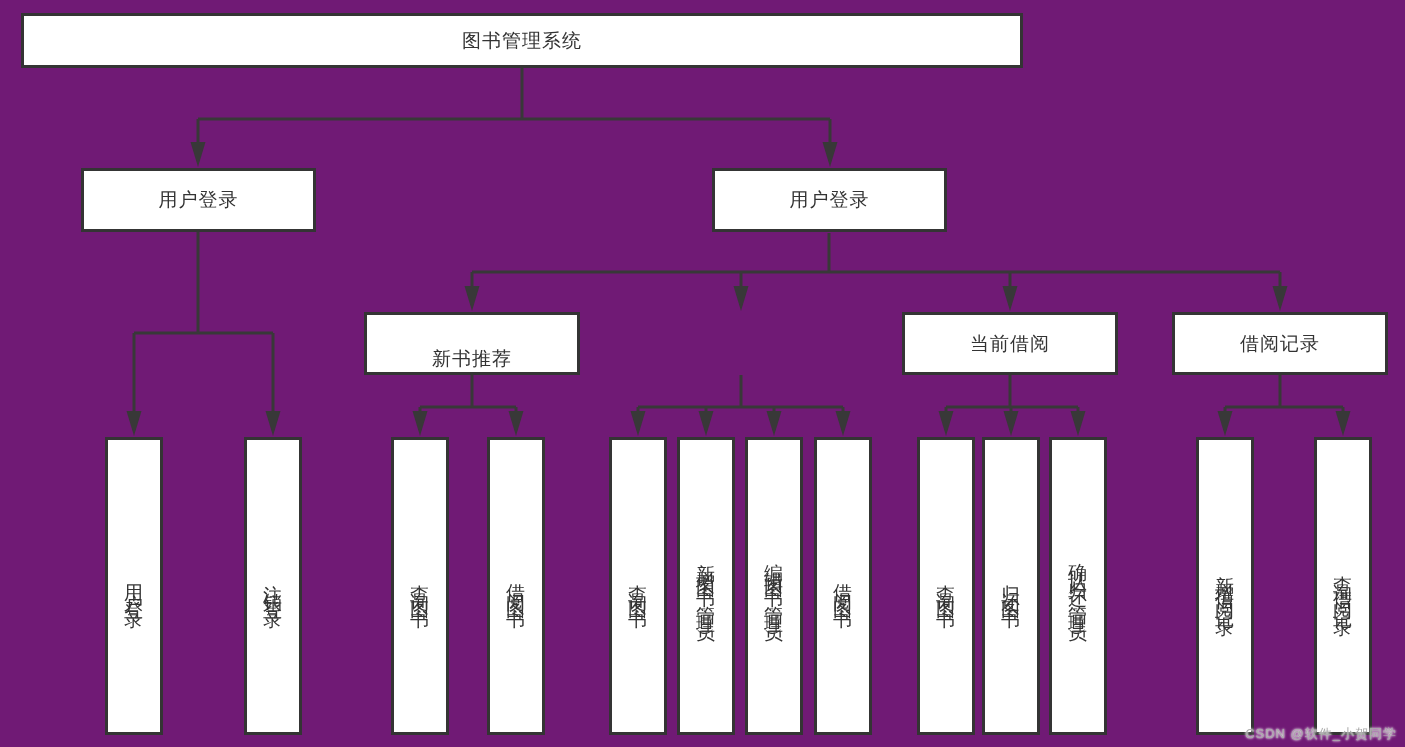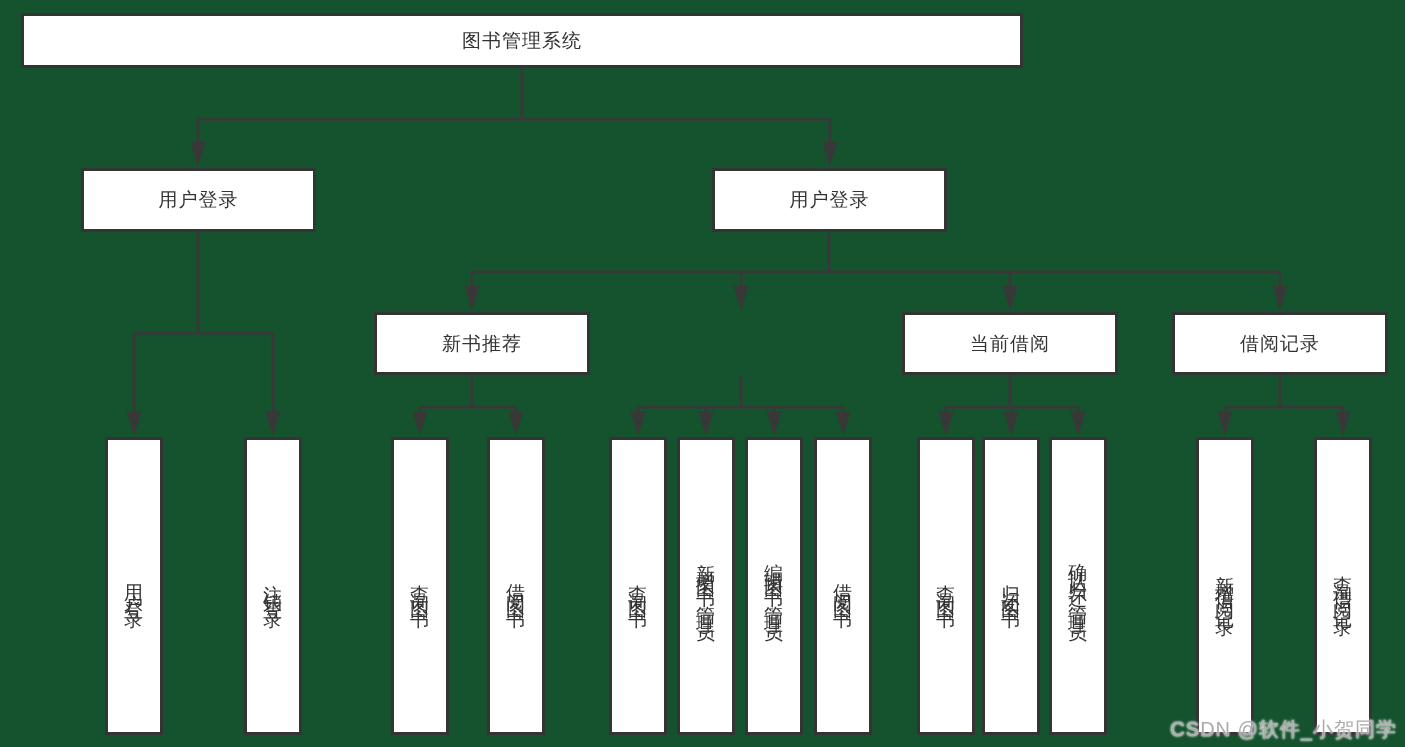--- a/index.html
+++ b/index.html
@@ -1,19 +1,19 @@
 <!DOCTYPE html>
 <html><head>
 <meta charset="utf-8">
 <style>
   html, body { margin: 0; padding: 0; background: #ffffff; }
   #stage {
     position: relative;
     width: 1405px; height: 747px;
-    background: #14532d;
+    background: #701a75;
     font-family: "Liberation Sans", "DejaVu Sans", sans-serif;
     color: #333333;
     overflow: hidden;
   }
   #connectors {
     position: absolute; left: 0; top: 0;
     width: 1405px; height: 747px;
     pointer-events: none;
   }
   .node {
@@ -26,21 +26,21 @@
     justify-content: center;
     font-size: 19px;
     color: #333333;
     letter-spacing: 1px;
   }
   .node .lbl { white-space: nowrap; }
   .root  { left: 21px;  top: 13px;  width: 1002px; height: 55px; }
   .l2a   { left: 81px;  top: 168px; width: 235px;  height: 64px; }
   .l2b   { left: 712px; top: 168px; width: 235px;  height: 64px; }
   .l3    { top: 312px; width: 216px; height: 63px; }
-  .l3a   { left: 374px; }
+  .l3a   { left: 364px; align-items: flex-end; }
   .l3b   { left: 633px; }
   .l3c   { left: 902px; }
   .l3d   { left: 1172px; font-family: Liberation Serif, serif; }
   .leaf {
     top: 437px; width: 58px; height: 298px;
   }
   .leaf .lbl {
     writing-mode: vertical-rl;
     text-orientation: mixed;
     letter-spacing: 0.45em;
@@ -56,21 +56,21 @@
   .lf7  { left: 745px; }
   .lf8  { left: 814px; }
   .lf9  { left: 917px; }
   .lf10 { left: 982px; }
   .lf11 { left: 1049px; }
   .lf12 { left: 1196px; }
   .lf13 { left: 1314px; }
   #watermark {
     position: absolute;
     right: 8px; bottom: 4px;
-    font-size: 20px;
+    font-size: 13px;
     color: rgba(166,166,166,0.95);
     text-shadow: 0 0 3px #ffffff, 0 0 2px #ffffff;
     letter-spacing: 1px;
     z-index: 10;
     white-space: nowrap;
   }
 </style>
 </head>
 <body>
 

